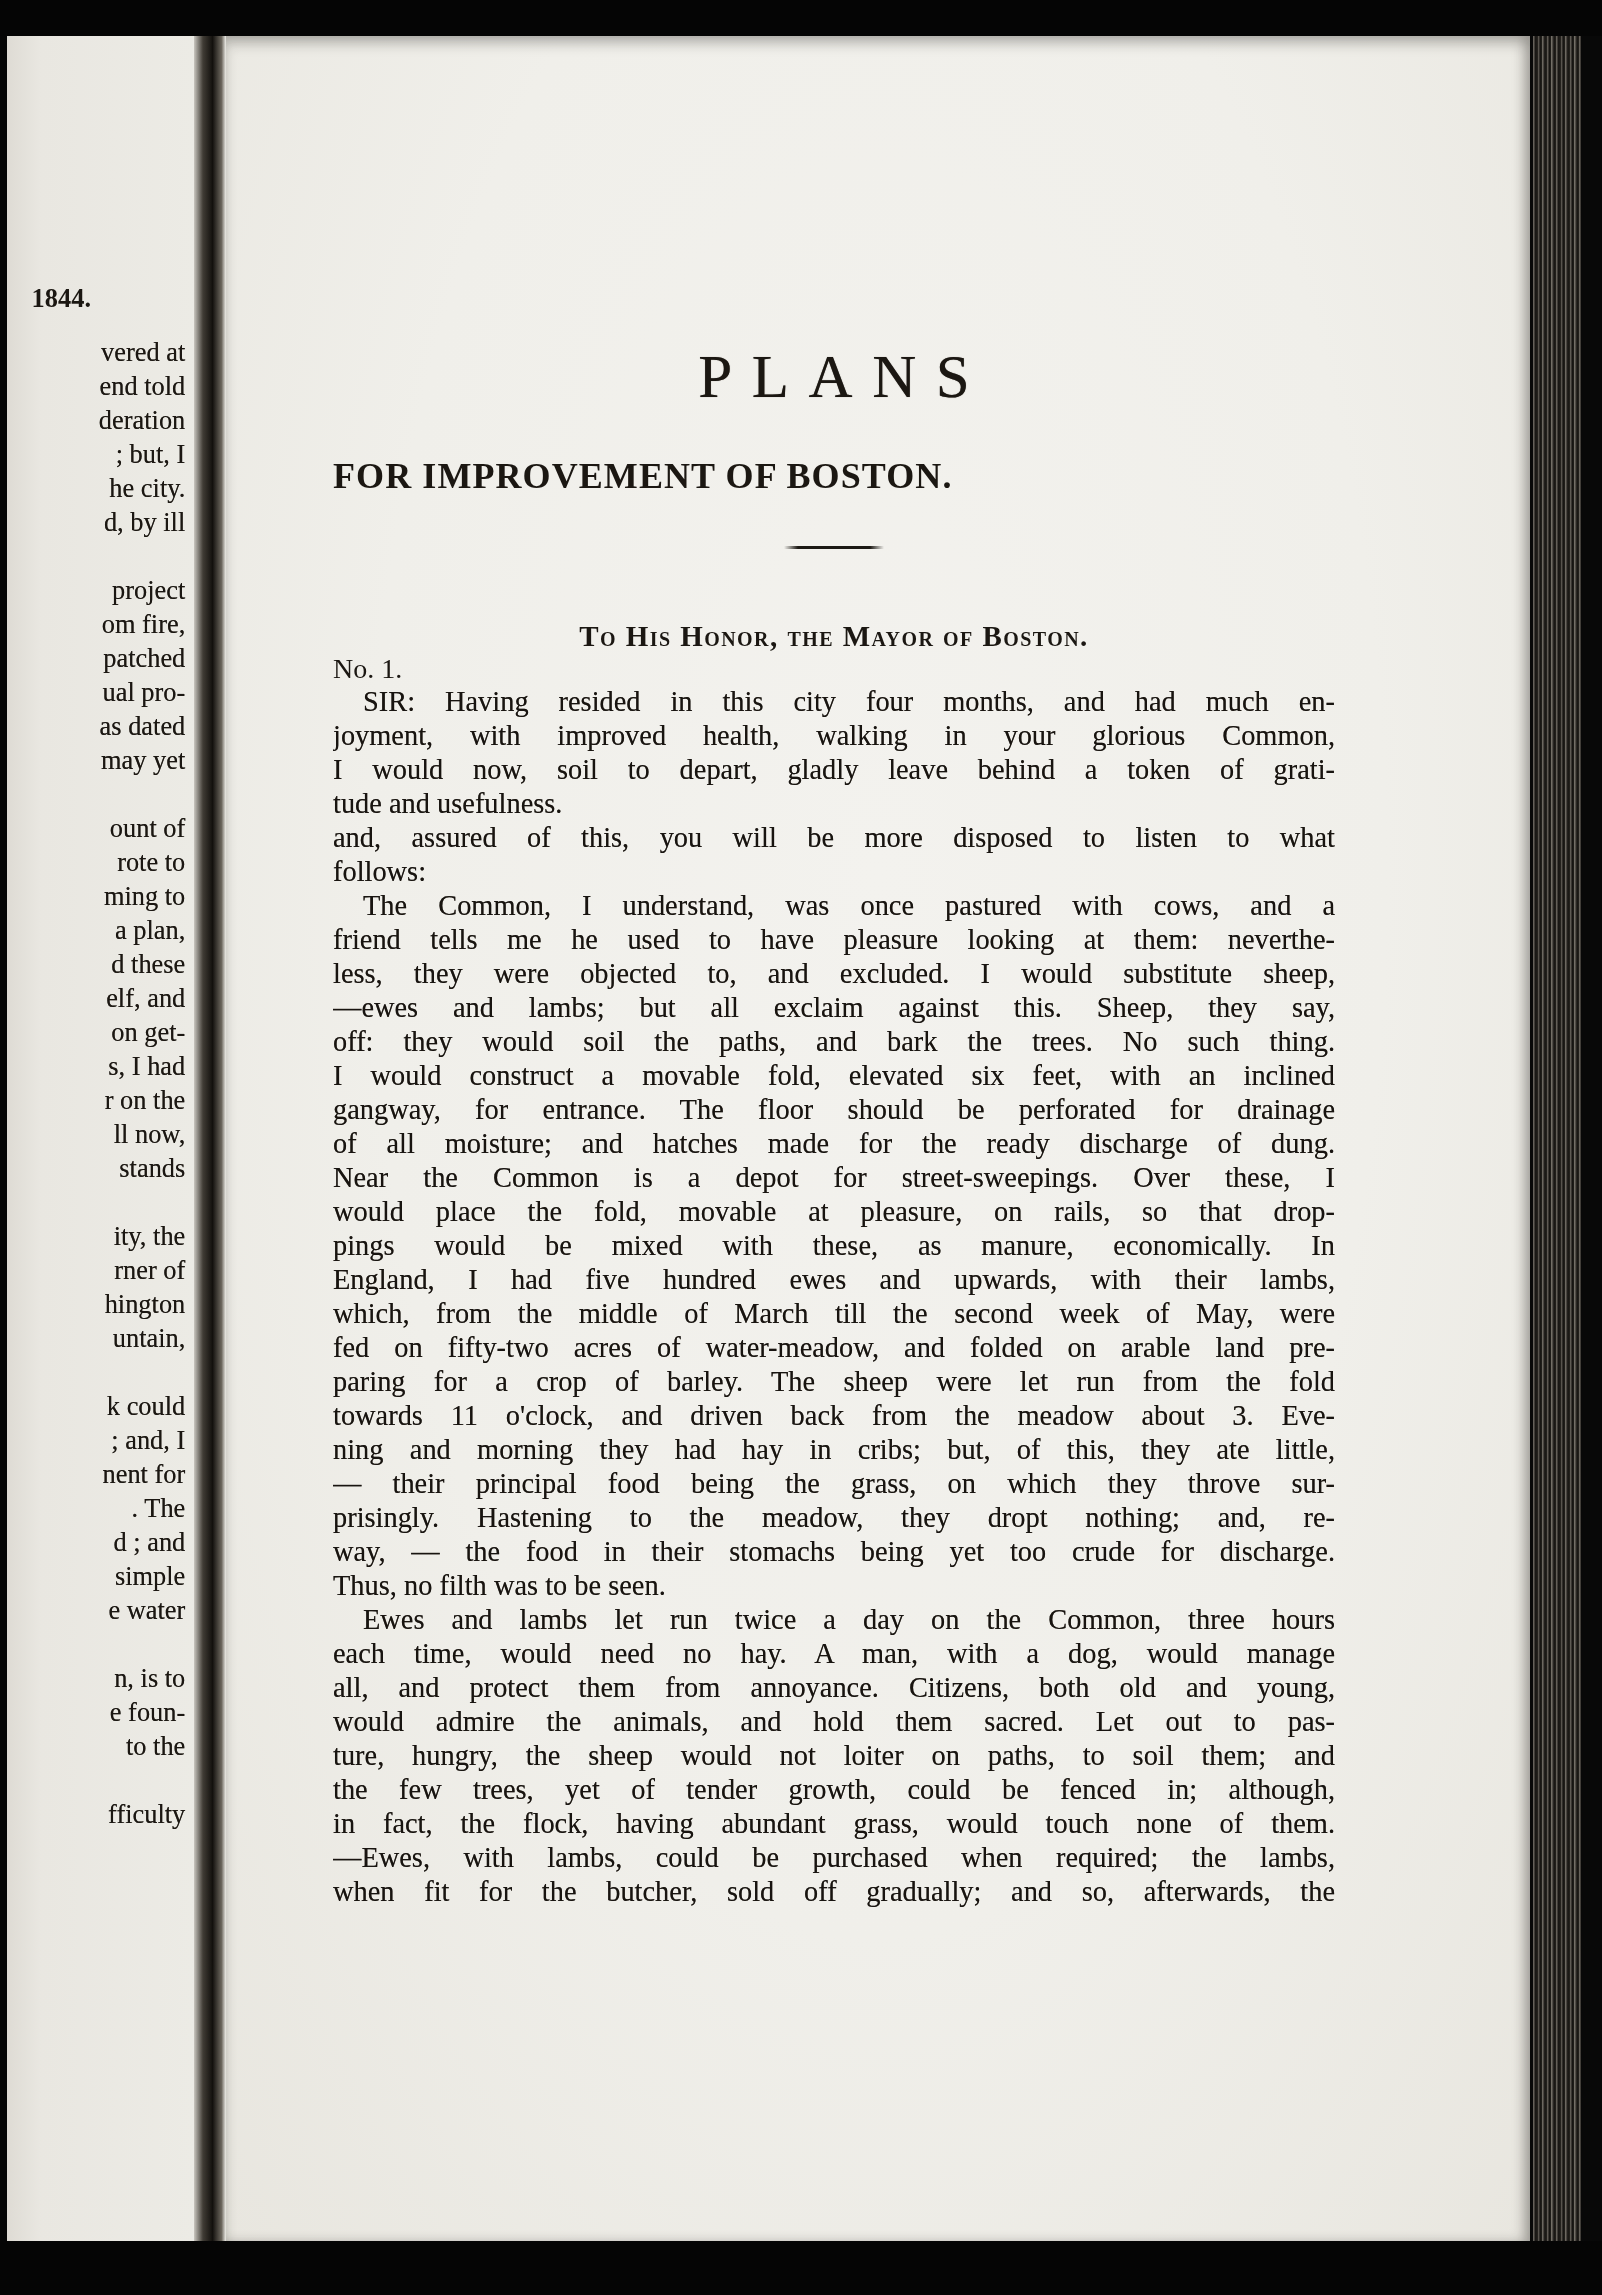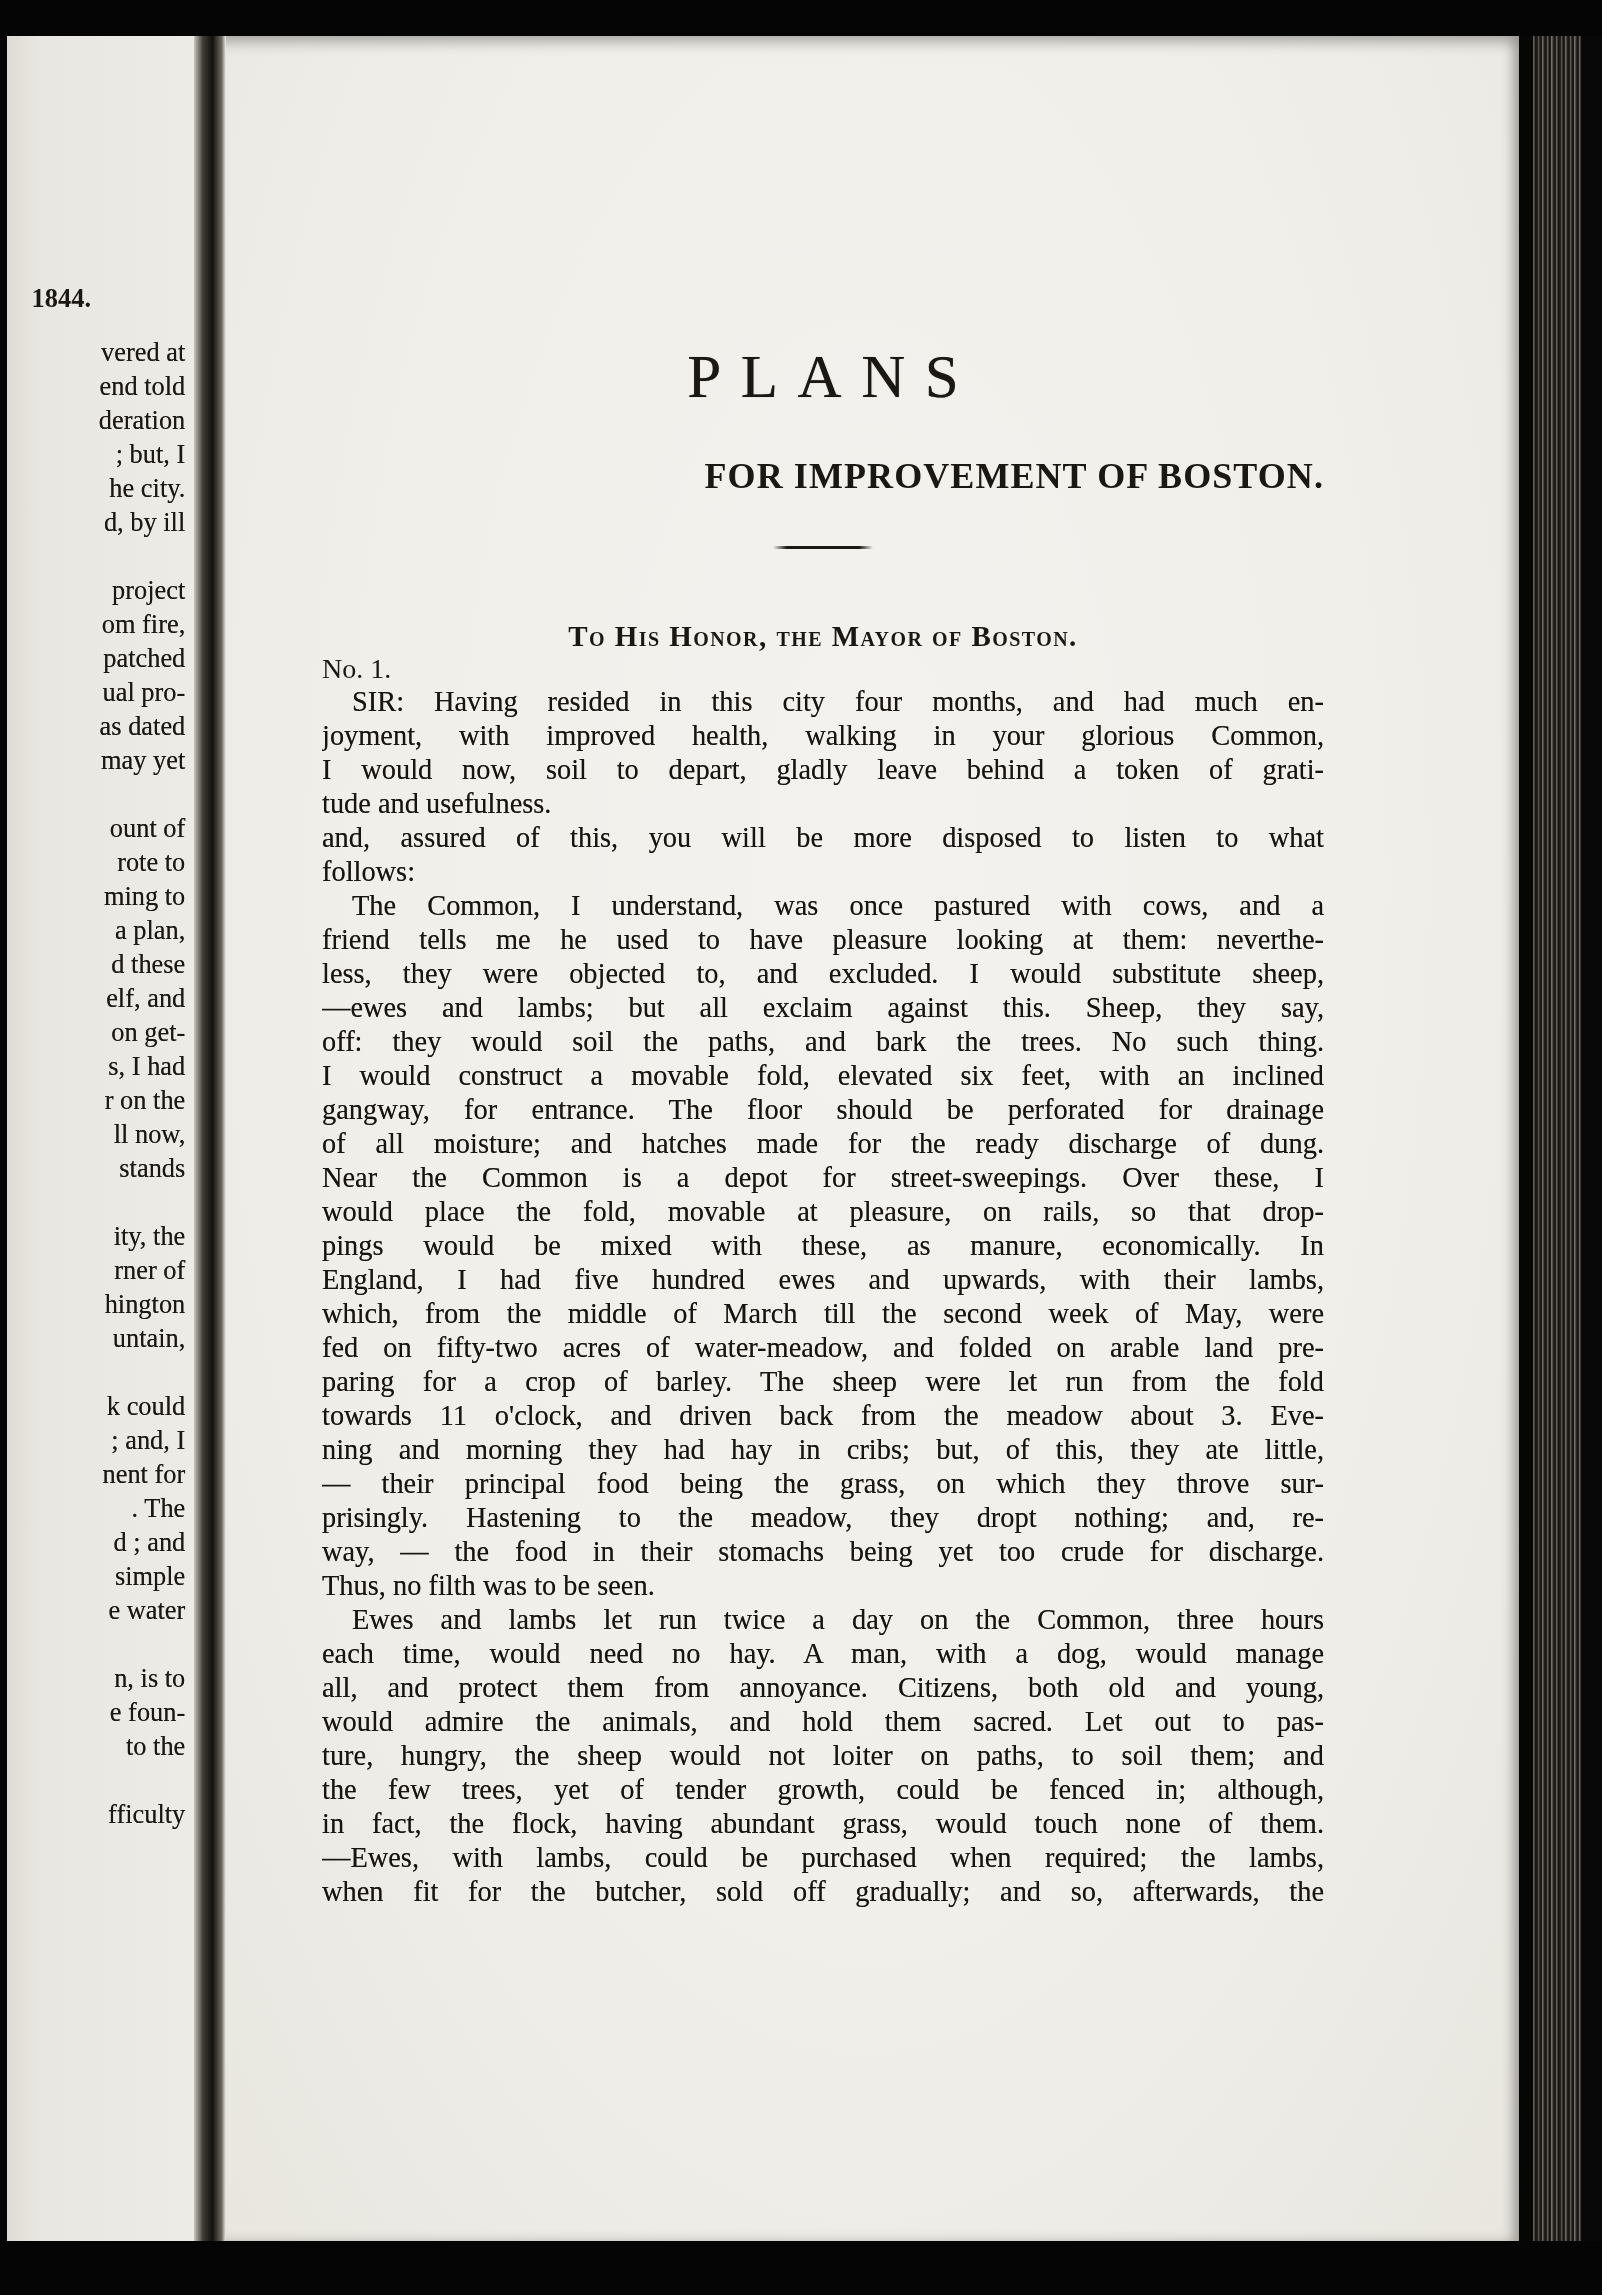--- a/index.html
+++ b/index.html
@@ -31,34 +31,34 @@
   }
 
   
   .gutter {
     position:absolute; left:194px; top:36px; width:32px; height:2206px; z-index:3;
     background:linear-gradient(90deg,#c9c6bf 0%, #403c35 28%, #12100d 58%, #6b665d 86%, #efeee9 100%);
   }
 
   
   .main-page {
-    position:absolute; left:215px; top:36px; width:1304px; height:2206px; z-index:2;
+    position:absolute; left:226px; top:36px; width:1304px; height:2206px; z-index:2;
     background:radial-gradient(ellipse at 50% 38%, #f3f2ee 0%, #f0efea 55%, #e8e6df 100%);
     box-shadow:inset -6.6px 0 12px rgba(30,26,20,0.28), inset 0 9.3px 12px rgba(30,26,20,0.18);
   }
   .content { position:absolute; left:107px; top:0; width:1002px; }
 
   .title {
     margin:0; margin-top:308px; text-align:center;
     font-size:61px; line-height:66px; font-weight:normal;
     letter-spacing:0.32em; text-indent:0.32em;
     text-shadow:0 0 0.7px rgba(25,18,10,0.7);
   }
   .subtitle {
-    margin:0; margin-top:46px; text-align:right;
+    margin:0; margin-top:46px; text-align:left;
     font-size:36px; line-height:40px; font-weight:bold; letter-spacing:0.03em;
   }
   .divider {
     margin:50px auto 0; width:100px; height:2.6px;
     background:linear-gradient(90deg, rgba(28,25,20,0) 0%, #1c1914 14%, #1c1914 86%, rgba(28,25,20,0) 100%);
   }
   .salutation {
     margin-top:71px; text-align:center;
     font-variant:small-caps; font-weight:bold;
     font-size:29px; line-height:33px; letter-spacing:0.05em;

